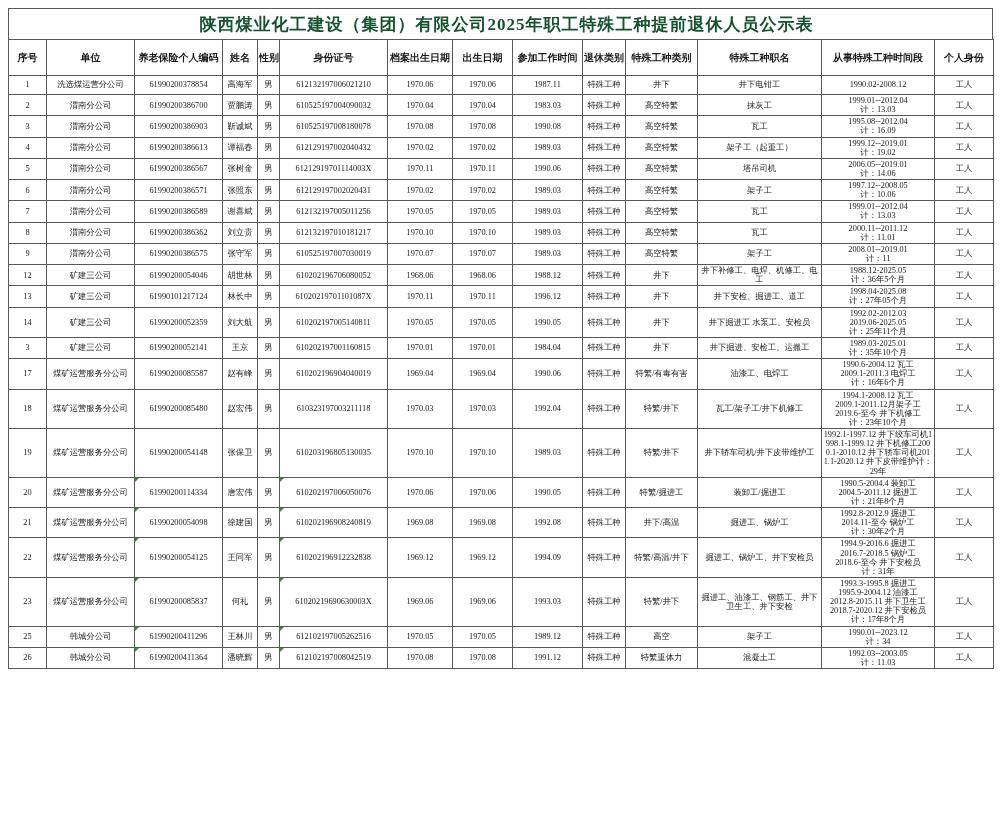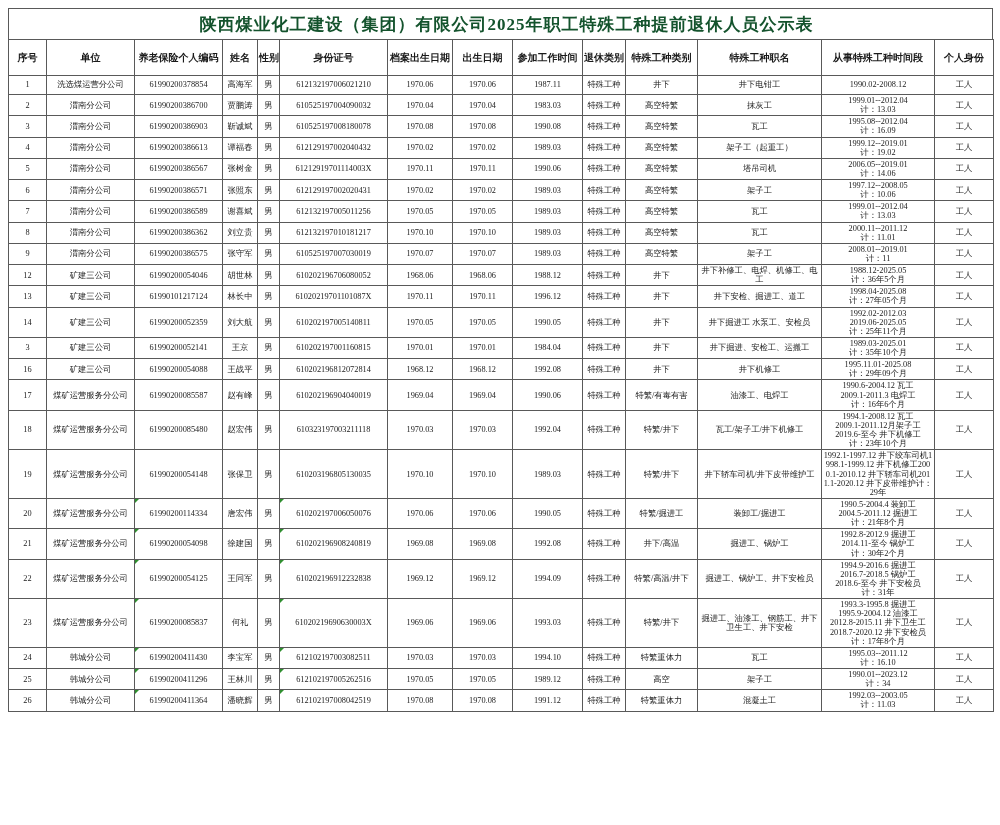--- a/index.html
+++ b/index.html
@@ -300,37 +300,20 @@
           <td>1970.01</td>
           <td>1984.04</td>
           <td>特殊工种</td>
           <td>井下</td>
           <td>井下掘进、安检工、运搬工</td>
           <td class="period">1989.03-2025.01
 计：35年10个月</td>
           <td>工人</td>
         </tr>
         <tr>
-          <td>16</td>
-          <td>矿建三公司</td>
-          <td>61990200054088</td>
-          <td>王战平</td>
-          <td>男</td>
-          <td>610202196812072814</td>
-          <td>1968.12</td>
-          <td>1968.12</td>
-          <td>1992.08</td>
-          <td>特殊工种</td>
-          <td>井下</td>
-          <td>井下机修工</td>
-          <td class="period">1995.11.01-2025.08
-计：29年09个月</td>
-          <td>工人</td>
-        </tr>
-        <tr>
           <td>17</td>
           <td>煤矿运营服务分公司</td>
           <td>61990200085587</td>
           <td>赵有峰</td>
           <td>男</td>
           <td>610202196904040019</td>
           <td>1969.04</td>
           <td>1969.04</td>
           <td>1990.06</td>
           <td>特殊工种</td>
@@ -445,37 +428,20 @@
           <td>特繁/井下</td>
           <td>掘进工、油漆工、钢筋工、井下卫生工、井下安检</td>
           <td class="period">1993.3-1995.8  掘进工
 1995.9-2004.12  油漆工
 2012.8-2015.11 井下卫生工
 2018.7-2020.12 井下安检员
 计：17年8个月</td>
           <td>工人</td>
         </tr>
         <tr>
-          <td>24</td>
-          <td>韩城分公司</td>
-          <td class="flag">61990200411430</td>
-          <td>李宝军</td>
-          <td>男</td>
-          <td class="flag">612102197003082511</td>
-          <td>1970.03</td>
-          <td>1970.03</td>
-          <td>1994.10</td>
-          <td>特殊工种</td>
-          <td>特繁重体力</td>
-          <td>瓦工</td>
-          <td class="period">1995.03--2011.12
-计：16.10</td>
-          <td>工人</td>
-        </tr>
-        <tr>
           <td>25</td>
           <td>韩城分公司</td>
           <td class="flag">61990200411296</td>
           <td>王林川</td>
           <td>男</td>
           <td class="flag">612102197005262516</td>
           <td>1970.05</td>
           <td>1970.05</td>
           <td>1989.12</td>
           <td>特殊工种</td>

